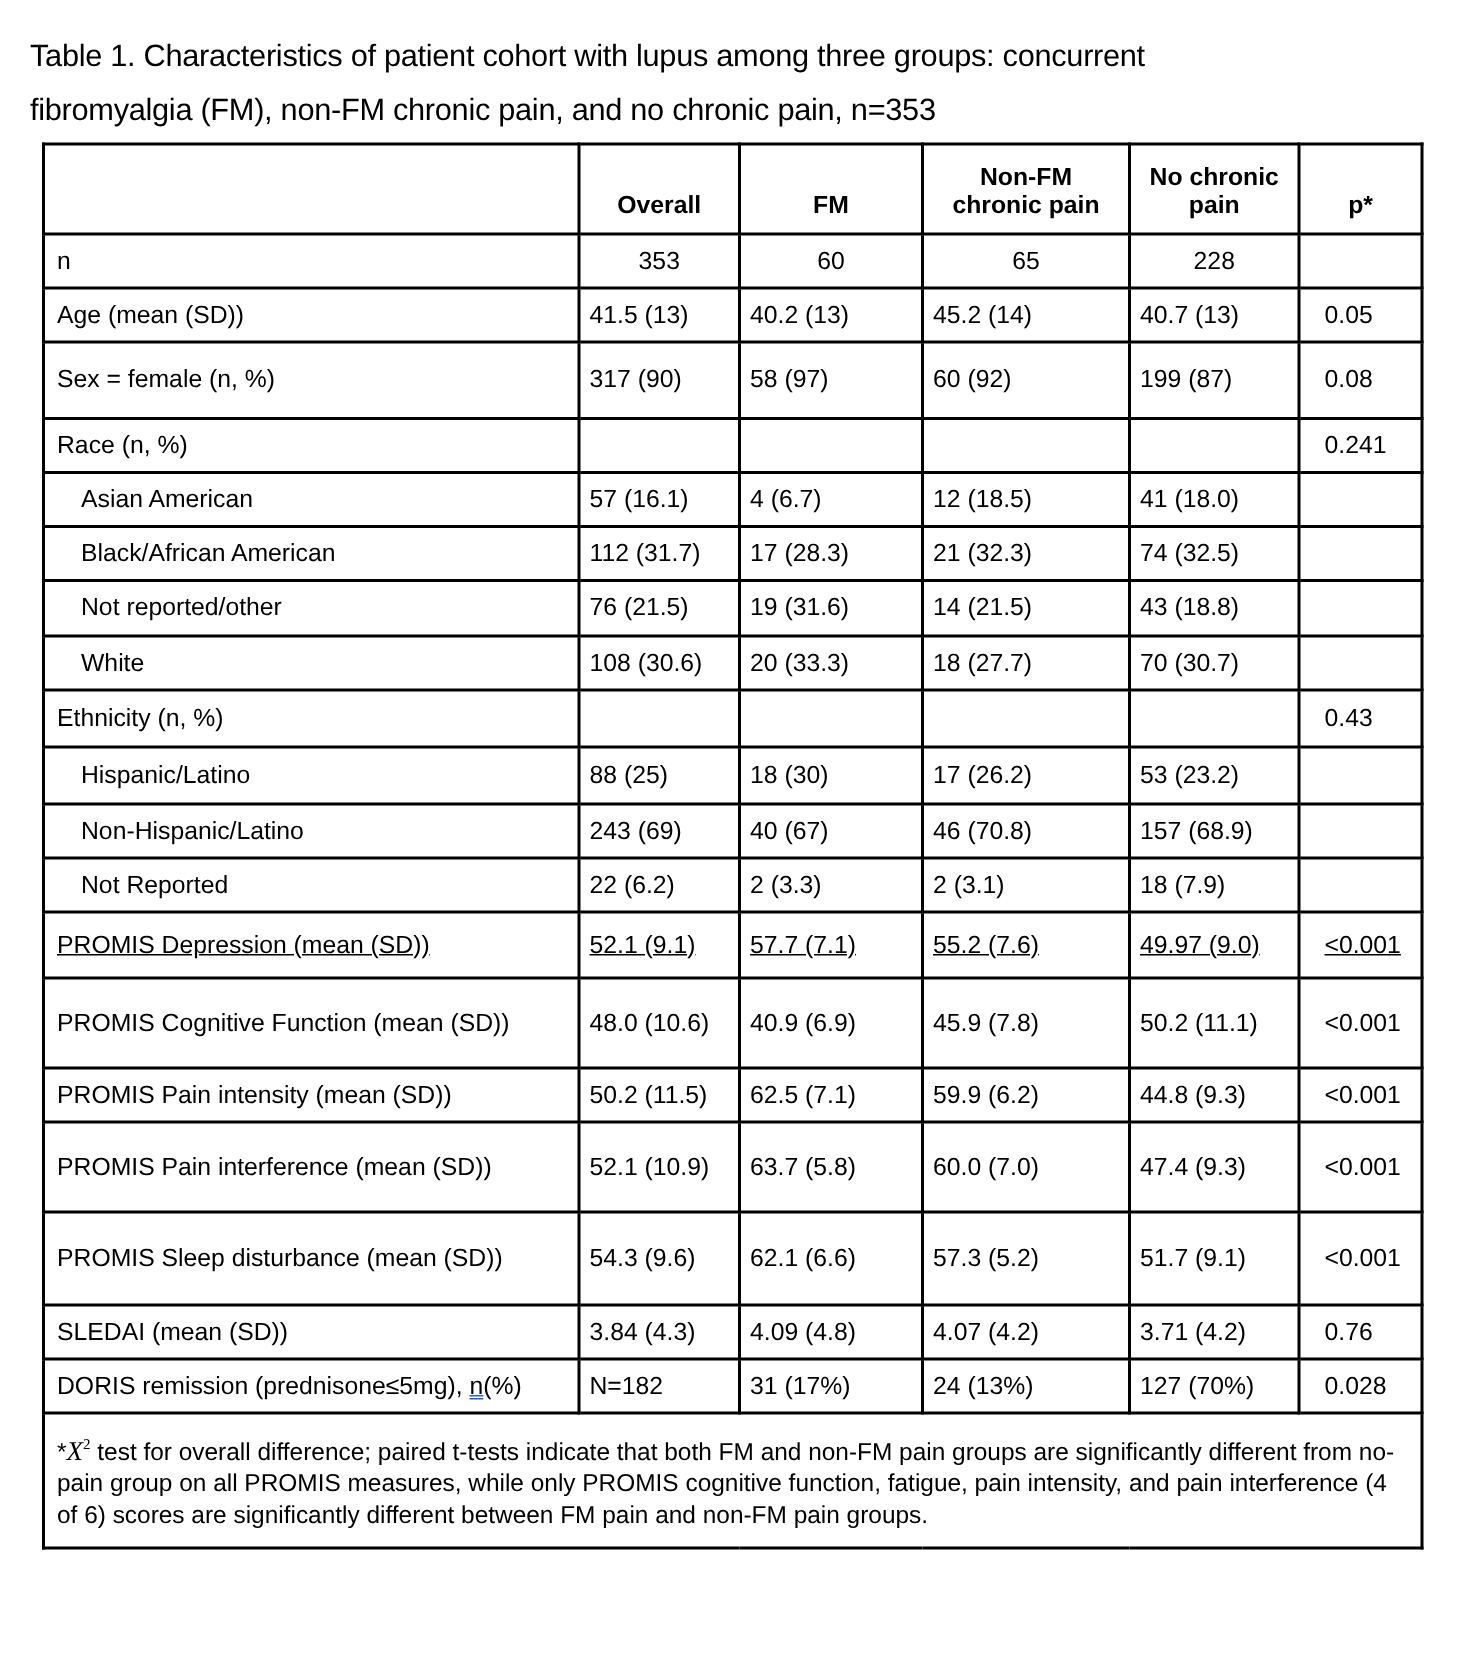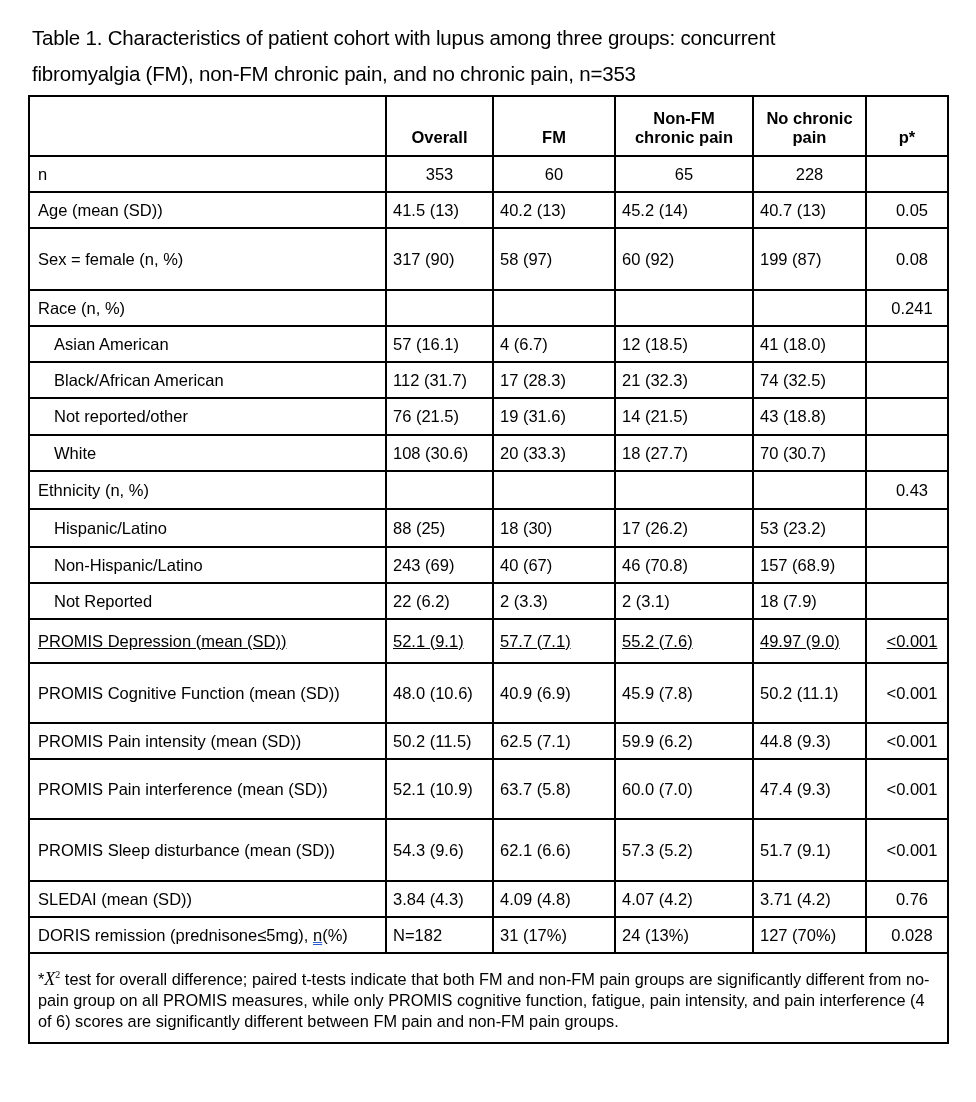--- a/index.html
+++ b/index.html
@@ -1,26 +1,26 @@
 <!DOCTYPE html>
 <html><head>
 <meta charset="utf-8">
 <style>
   html, body { margin: 0; padding: 0; background: #ffffff; }
   body { width: 976px; height: 1102px; position: relative; overflow: hidden;
          font-family: "Liberation Sans", sans-serif; color: #000; }
-  .caption { position: absolute; left: 32px; top: 20px; width: 940px;
+  .caption { position: absolute; left: 20px; top: 20px; width: 940px;
              font-size: 20.5px; line-height: 36px; letter-spacing: -0.2px; }
   table.t1 { position: absolute; left: 28px; top: 95px; border-collapse: collapse;
              table-layout: fixed; width: 919px; font-size: 16.5px; }
   table.t1 td, table.t1 th { border: 2px solid #000; padding: 0 6px; vertical-align: middle;
              white-space: nowrap; overflow: hidden; }
   table.t1 th { font-weight: bold; text-align: center; line-height: 19px; vertical-align: bottom; padding-bottom: 8px; margin-left: 24px; }
   table.t1 td.c { text-align: center; }
-  table.t1 td.r { text-align: center; padding-left: 16px; }
+  table.t1 td.r { text-align: left; padding-left: 16px; }
   table.t1 td.l { text-align: left; }
   table.t1 td.indent { padding-left: 24px; }
   table.t1 td.lbl { padding-left: 8px; }
   td.foot { white-space: normal !important; font-size: 16.3px; line-height: 21px;
             padding: 10px 8px 10px 8px !important; vertical-align: top !important; }
   .chi { font-family: "Liberation Serif", serif; font-style: italic; font-size: 18px; }
   .chi sup { font-size: 10px; font-style: normal; }
   .ul-n { text-decoration: underline; text-decoration-color: #2a5bd7; text-decoration-style: double; }
 </style>
 </head>
@@ -60,21 +60,21 @@
         <td class="r"></td>
       </tr>
       <tr style="height: 36px;">
         <td class="l lbl">Age (mean (SD))</td>
         <td class="l">41.5 (13)</td>
         <td class="l">40.2 (13)</td>
         <td class="l">45.2 (14)</td>
         <td class="l">40.7 (13)</td>
         <td class="r">0.05</td>
       </tr>
-      <tr style="height: 62px;">
+      <tr style="height: 51px;">
         <td class="l lbl">Sex = female (n, %)</td>
         <td class="l">317 (90)</td>
         <td class="l">58 (97)</td>
         <td class="l">60 (92)</td>
         <td class="l">199 (87)</td>
         <td class="r">0.08</td>
       </tr>
       <tr style="height: 36px;">
         <td class="l lbl">Race (n, %)</td>
         <td class="l"></td>

